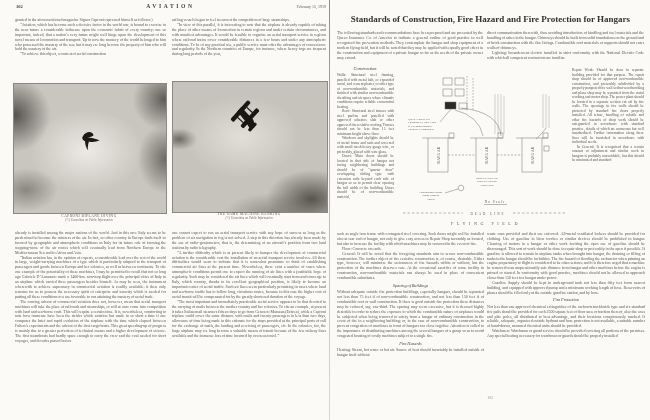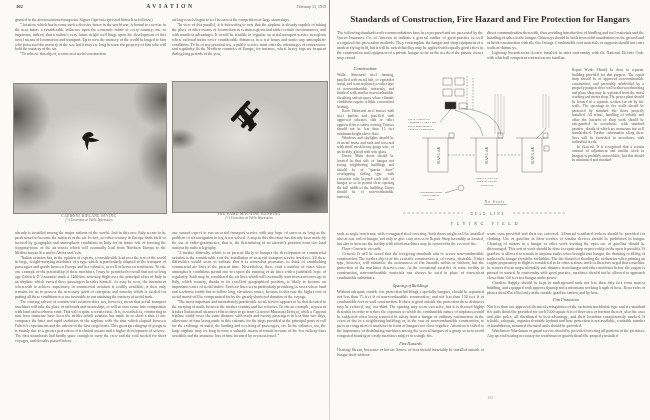--- a/index.html
+++ b/index.html
@@ -35,21 +35,21 @@
     background:
       radial-gradient(ellipse 58% 48% at 45% 42%, #e2dfd8 0%, rgba(226,223,216,0) 66%),
       radial-gradient(ellipse 42% 32% at 90% 90%, #57544e 0%, rgba(87,84,78,0) 70%),
       radial-gradient(ellipse 16% 11% at 4% 44%, #6e6b64 0%, rgba(110,107,100,0) 75%),
       radial-gradient(ellipse 46% 24% at 65% 102%, #8d8a82 0%, rgba(141,138,130,0) 70%),
       #c6c3bc;}
   .cap{position:absolute;text-align:center;color:#5c5954;}
   .cap .t{display:block;font-size:3.5px;letter-spacing:0.5px;text-transform:uppercase;}
   .cap .c{display:block;font-size:3.1px;font-style:italic;color:#6e6b65;}
   
-  .rp-title{left:336px;top:14px;width:308px;text-align:center;font-size:9px;font-weight:bold;
+  .rp-title{left:322px;top:14px;width:308px;text-align:right;font-size:9px;font-weight:bold;
             color:#35322e;white-space:nowrap;}
   .rp-pagenum{left:400px;top:396px;width:180px;text-align:center;font-size:3.6px;color:#8d8a84;}
   svg text{font-family:"Liberation Serif","DejaVu Serif",serif;fill:#5e5b56;}
 </style>
 </head>
 <body>
 
 <div id="scan">
 
   <div class="gutter"></div>

